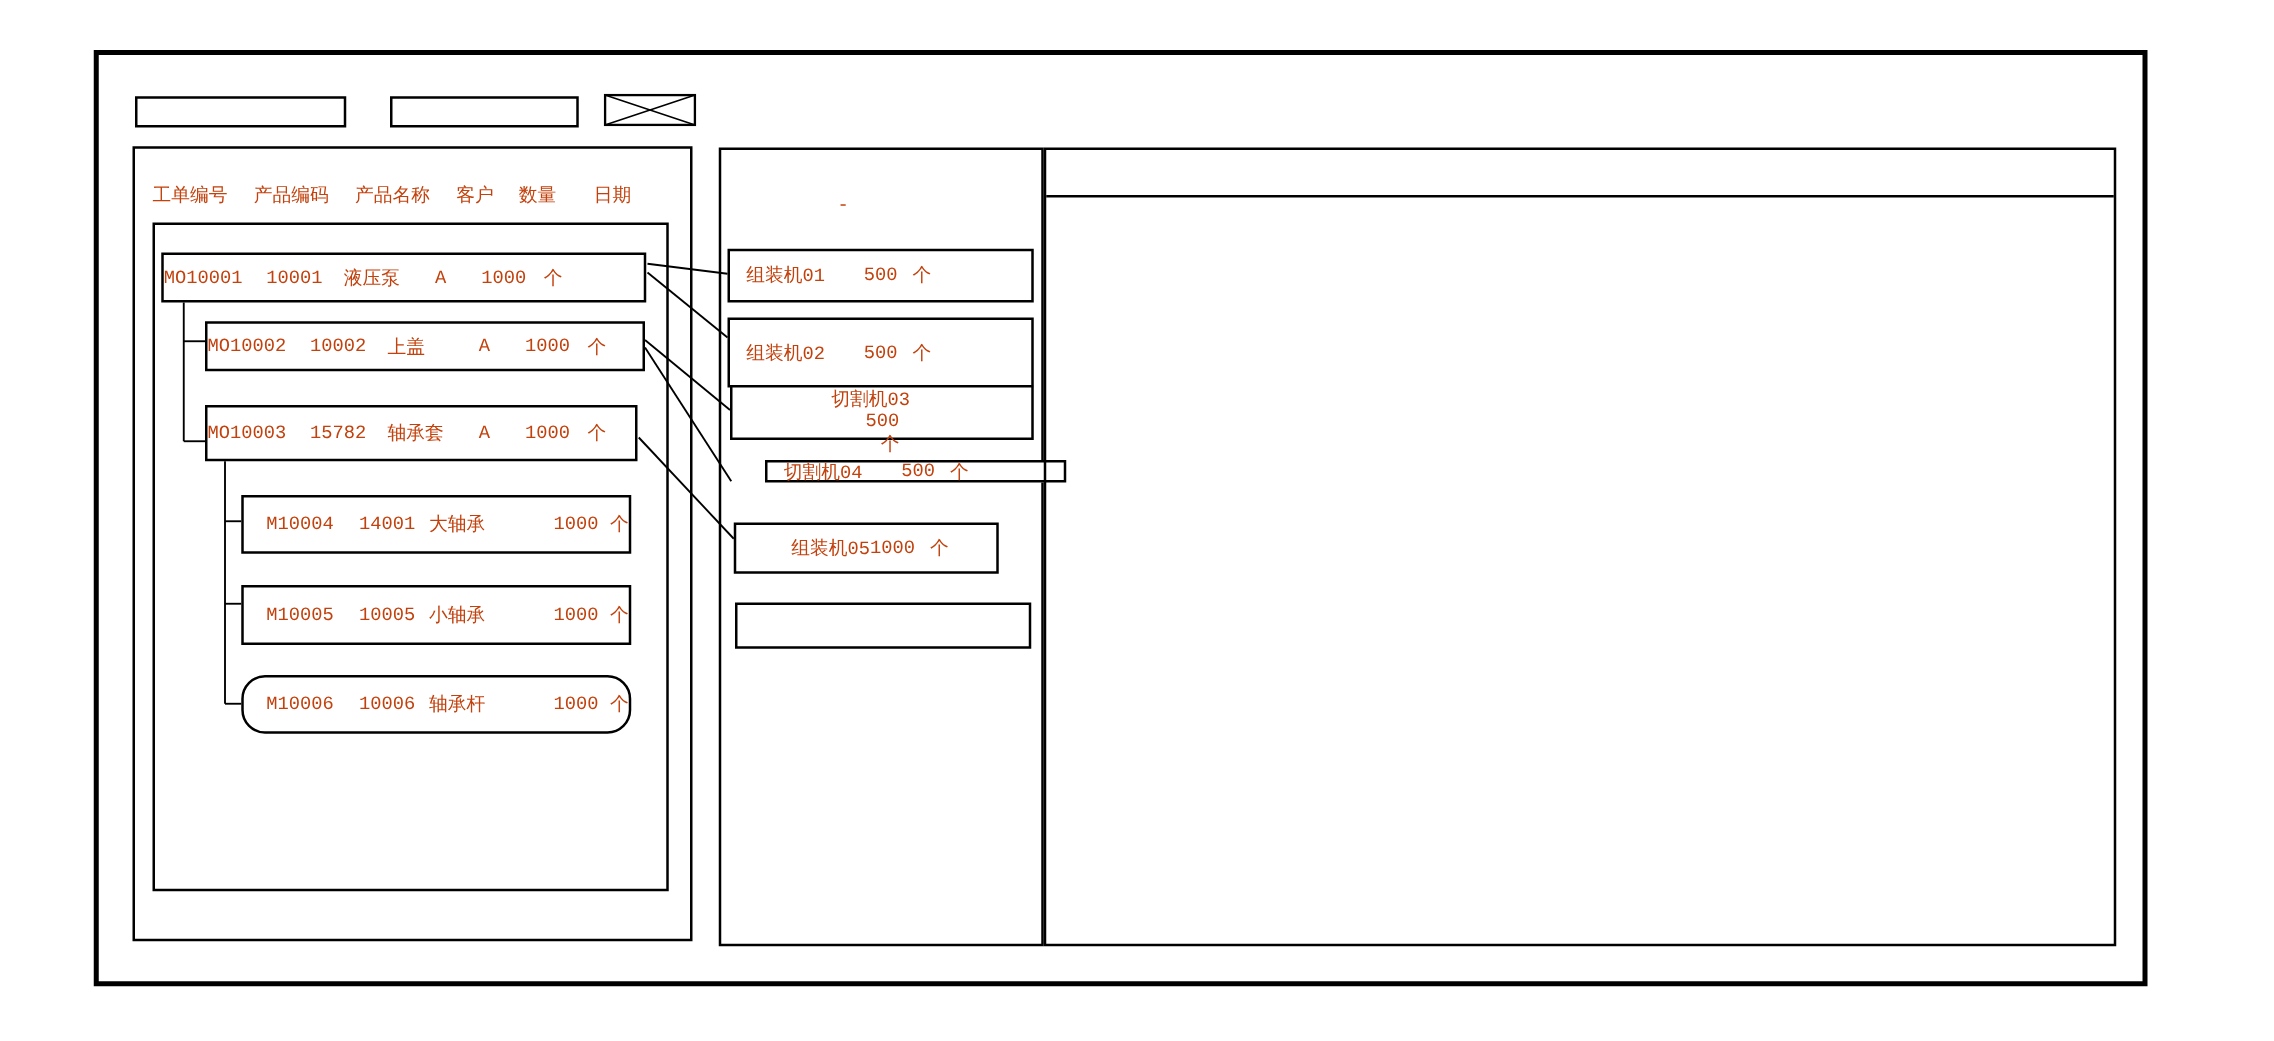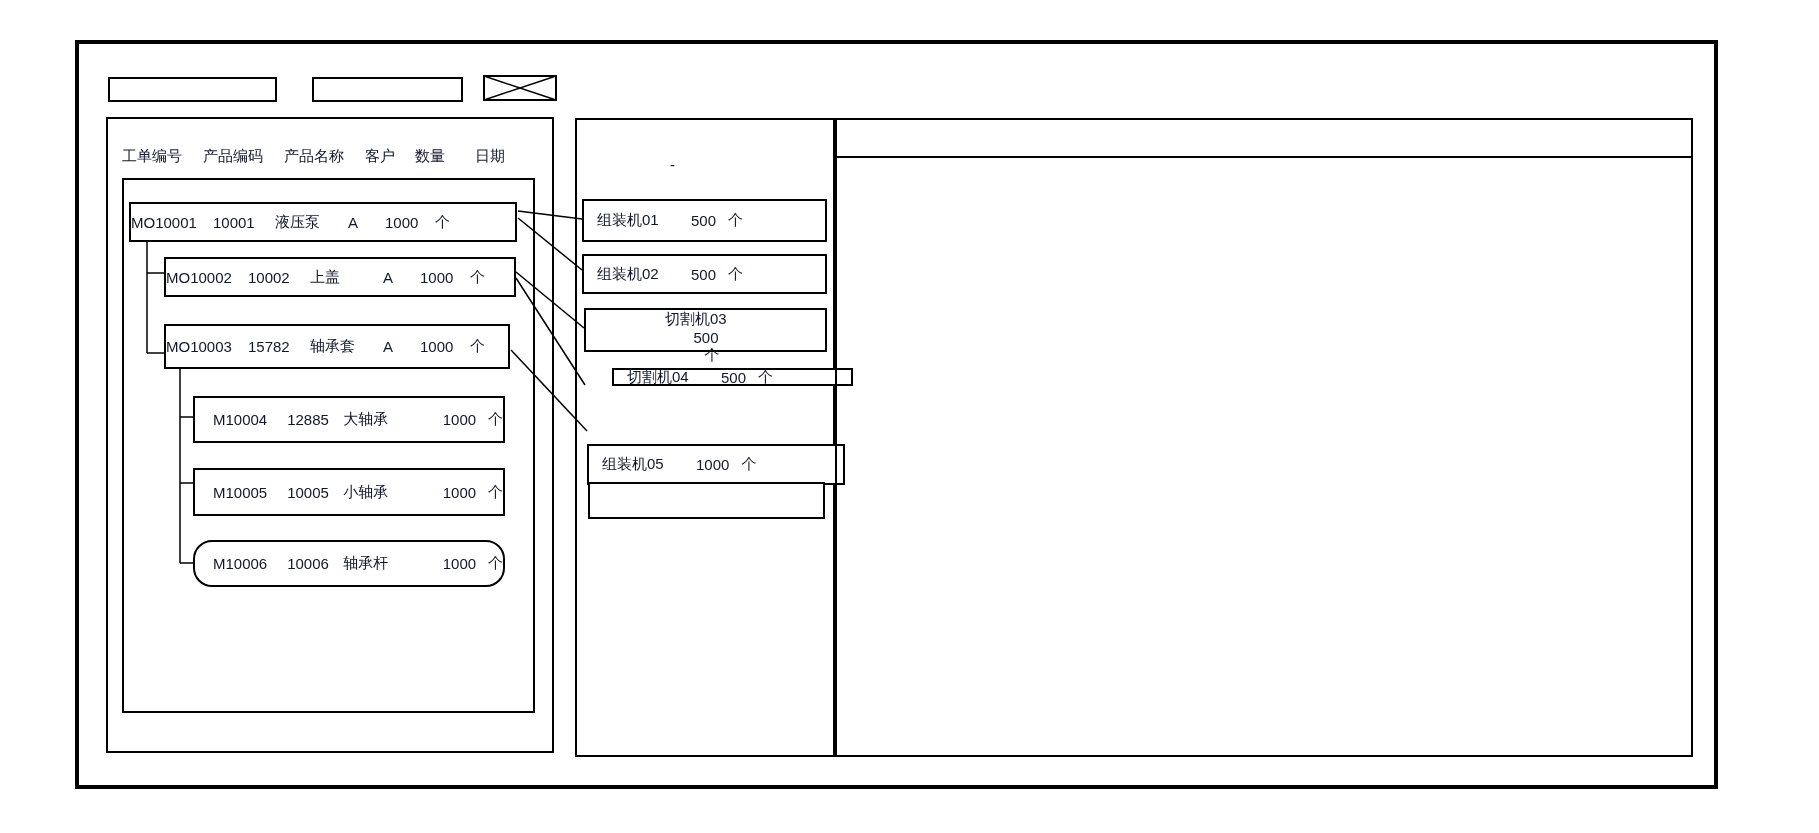--- a/index.html
+++ b/index.html
@@ -1,18 +1,18 @@
 <!DOCTYPE html>
 <html><head>
 <meta charset="utf-8">
 <style>
   html,body{margin:0;padding:0;background:#ffffff;}
   #canvas{
     position:relative;width:1819px;height:833px;background:#ffffff;overflow:hidden;
-    font-family:Liberation Sans, sans-serif;color:#0f172a;
+    font-family:Liberation Mono, monospace;color:#c2410c;
   }
   .abs{position:absolute;box-sizing:border-box;}
   
   .outer-window{left:75px;top:40px;width:1643px;height:749px;border:4px solid #000;background:#fff;}
   
   .tool-field{border:2px solid #000;background:#fff;}
   .field1{left:108px;top:77px;width:169px;height:25px;}
   .field2{left:312px;top:77px;width:151px;height:25px;}
   .xbox{left:483px;top:75px;width:74px;height:26px;}
   
@@ -39,24 +39,24 @@
   .wo2{left:164px;top:257px;width:352px;height:40px;}
   .wo3{left:164px;top:324px;width:346px;height:45px;}
   .wo4{left:193px;top:396px;width:312px;height:47px;padding-left:18px;}
   .wo5{left:193px;top:468px;width:312px;height:48px;padding-left:18px;}
   .wo6{left:193px;top:540px;width:312px;height:47px;padding-left:18px;border-radius:19px;}
   
   .machine-box{border:2px solid #000;background:#fff;display:flex;align-items:center;font-size:15px;white-space:nowrap;padding-left:13px;}
   .machine-box .mname{width:94px;}
   .machine-box .mqty{margin-right:12px;}
   .mb1{left:582px;top:199px;width:245px;height:43px;}
-  .mb2{left:582px;top:254px;width:245px;height:40px;}
+  .mb2{left:582px;top:254px;width:245px;height:56px;}
   .mb3{left:584px;top:308px;width:243px;height:44px;flex-direction:column;}
   .mb4{left:612px;top:368px;width:241px;height:18px;}
-  .mb5{left:587px;top:444px;width:258px;height:41px;}
+  .mb5{left:587px;top:418px;width:212px;height:41px;text-align:right;}
   .mb6{left:588px;top:482px;width:237px;height:37px;}
   
   .dash-mark{left:670px;top:156px;font-size:15px;line-height:18px;}
   
   .overlay{left:0;top:0;width:1819px;height:833px;pointer-events:none;}
 </style>
 </head>
 <body>
 
 <div id="canvas">
@@ -103,21 +103,21 @@
   <div class="abs wo-box wo3">
     <span class="c0">MO10003</span>
     <span class="c1">15782</span>
     <span class="c2">轴承套</span>
     <span class="c3">A</span>
     <span class="c4">1000</span>
     <span class="c5">个</span>
   </div>
   <div class="abs wo-box wo4">
     <span class="c0">M10004</span>
-    <span class="c1">12885</span>
+    <span class="c1">14001</span>
     <span class="c2">大轴承</span>
     <span class="c3"></span>
     <span class="c4">1000</span>
     <span class="c5">个</span>
   </div>
   <div class="abs wo-box wo5">
     <span class="c0">M10005</span>
     <span class="c1">10005</span>
     <span class="c2">小轴承</span>
     <span class="c3"></span>

